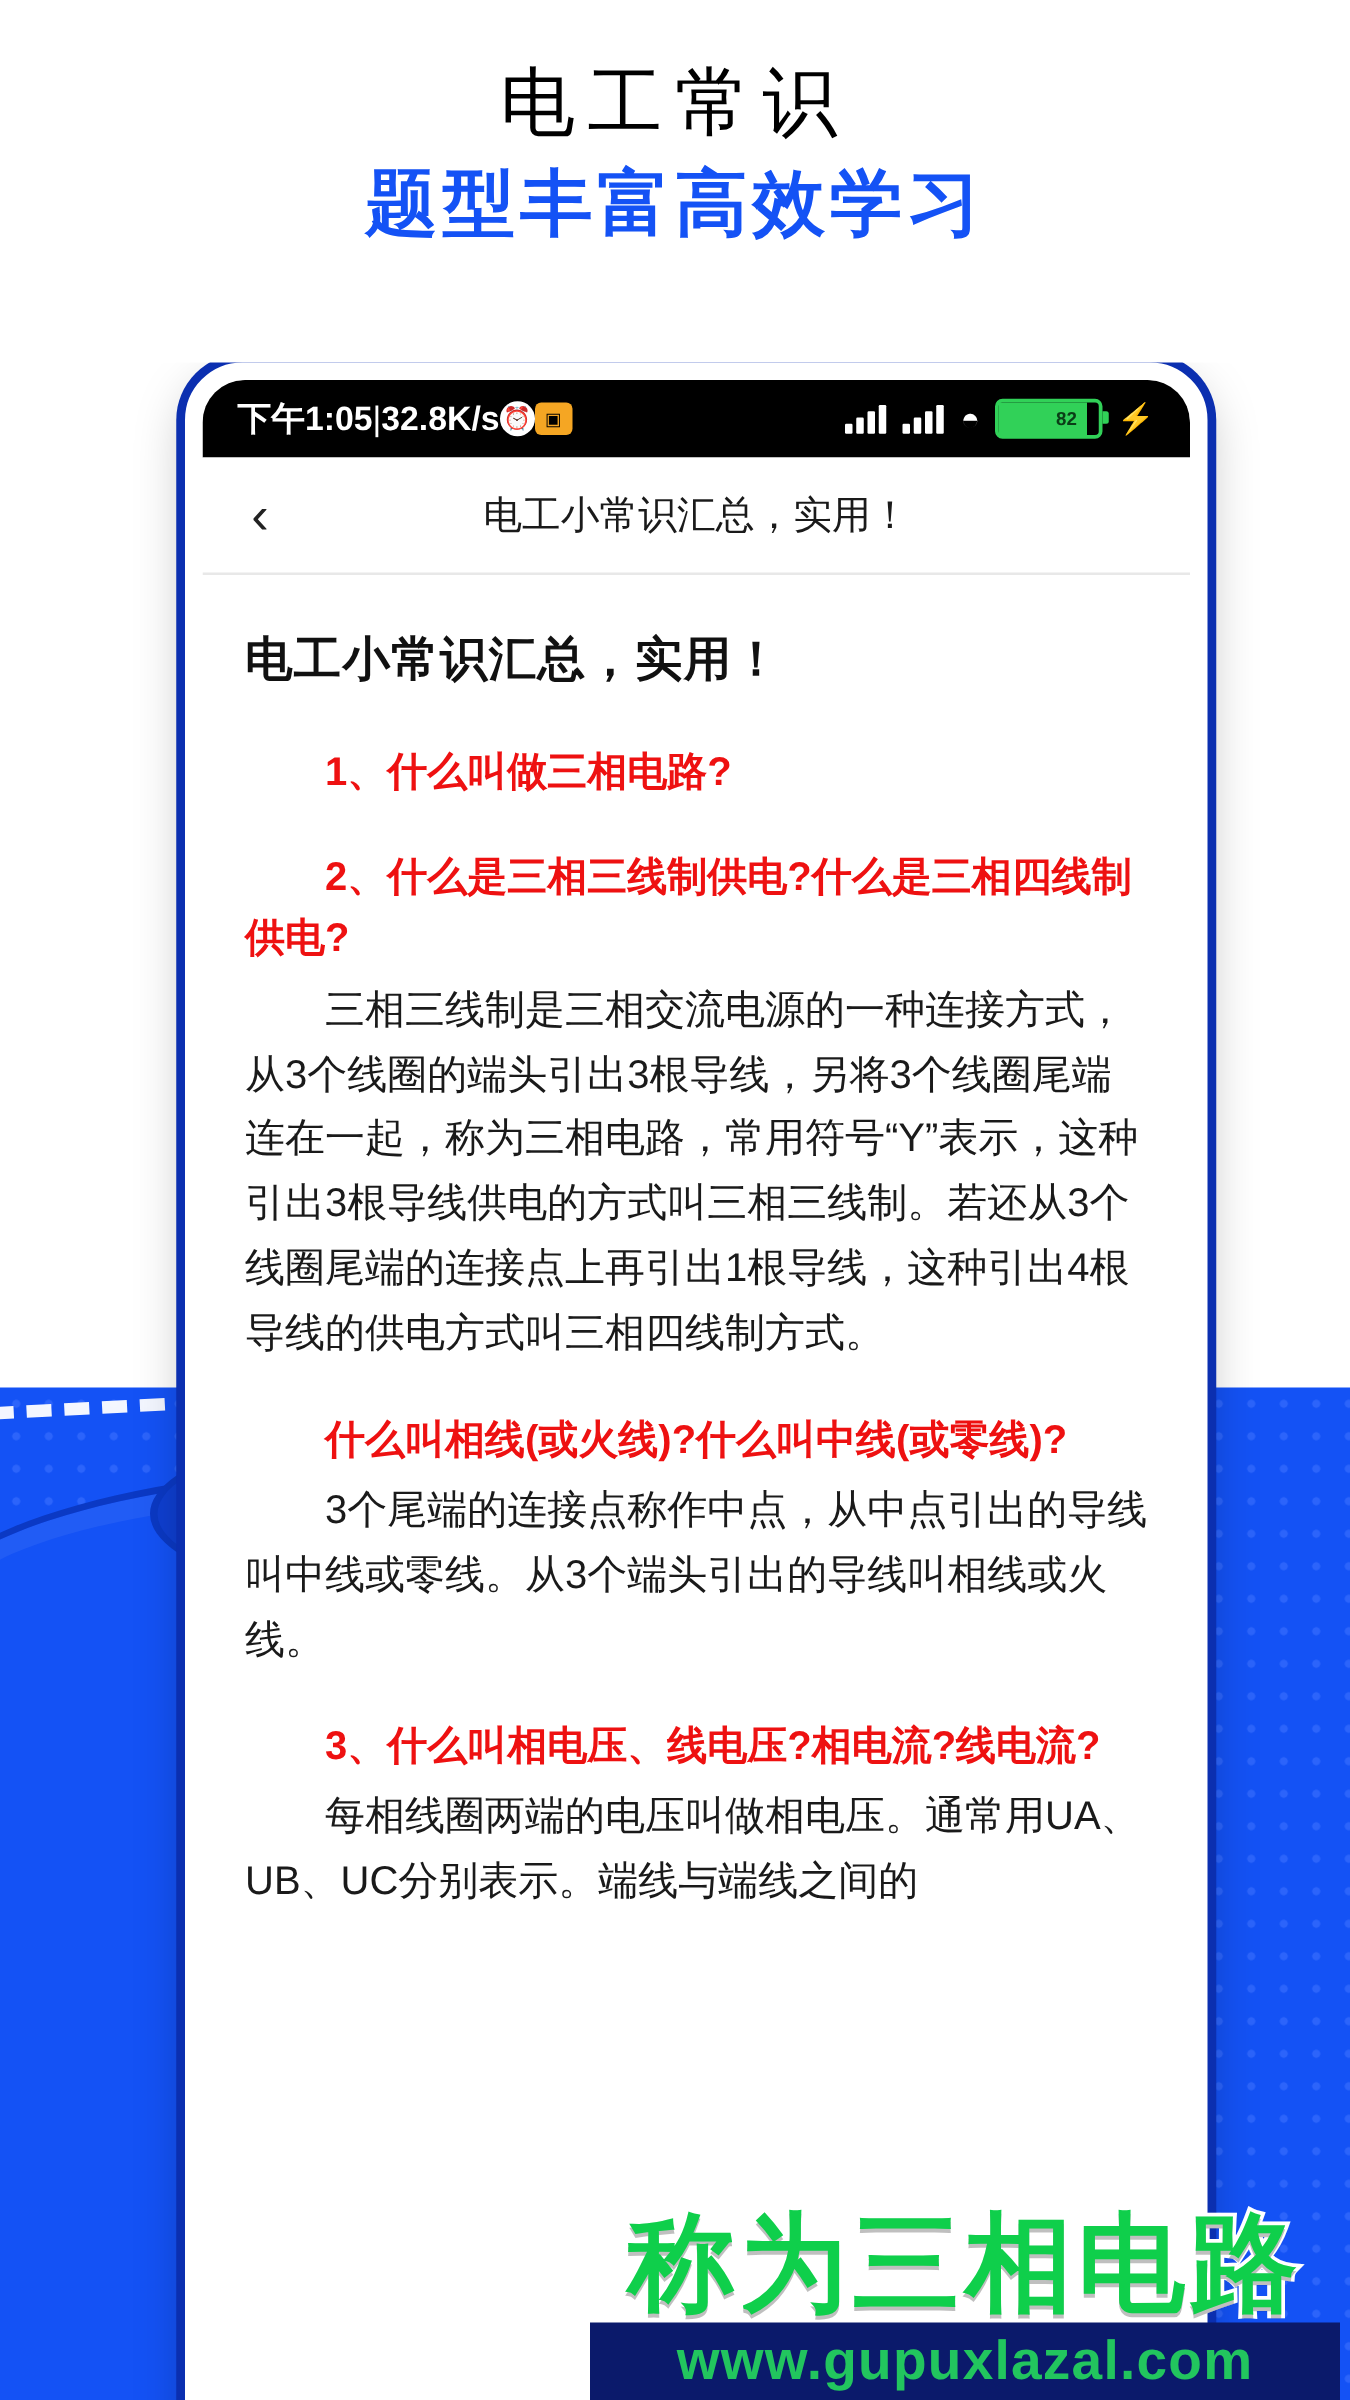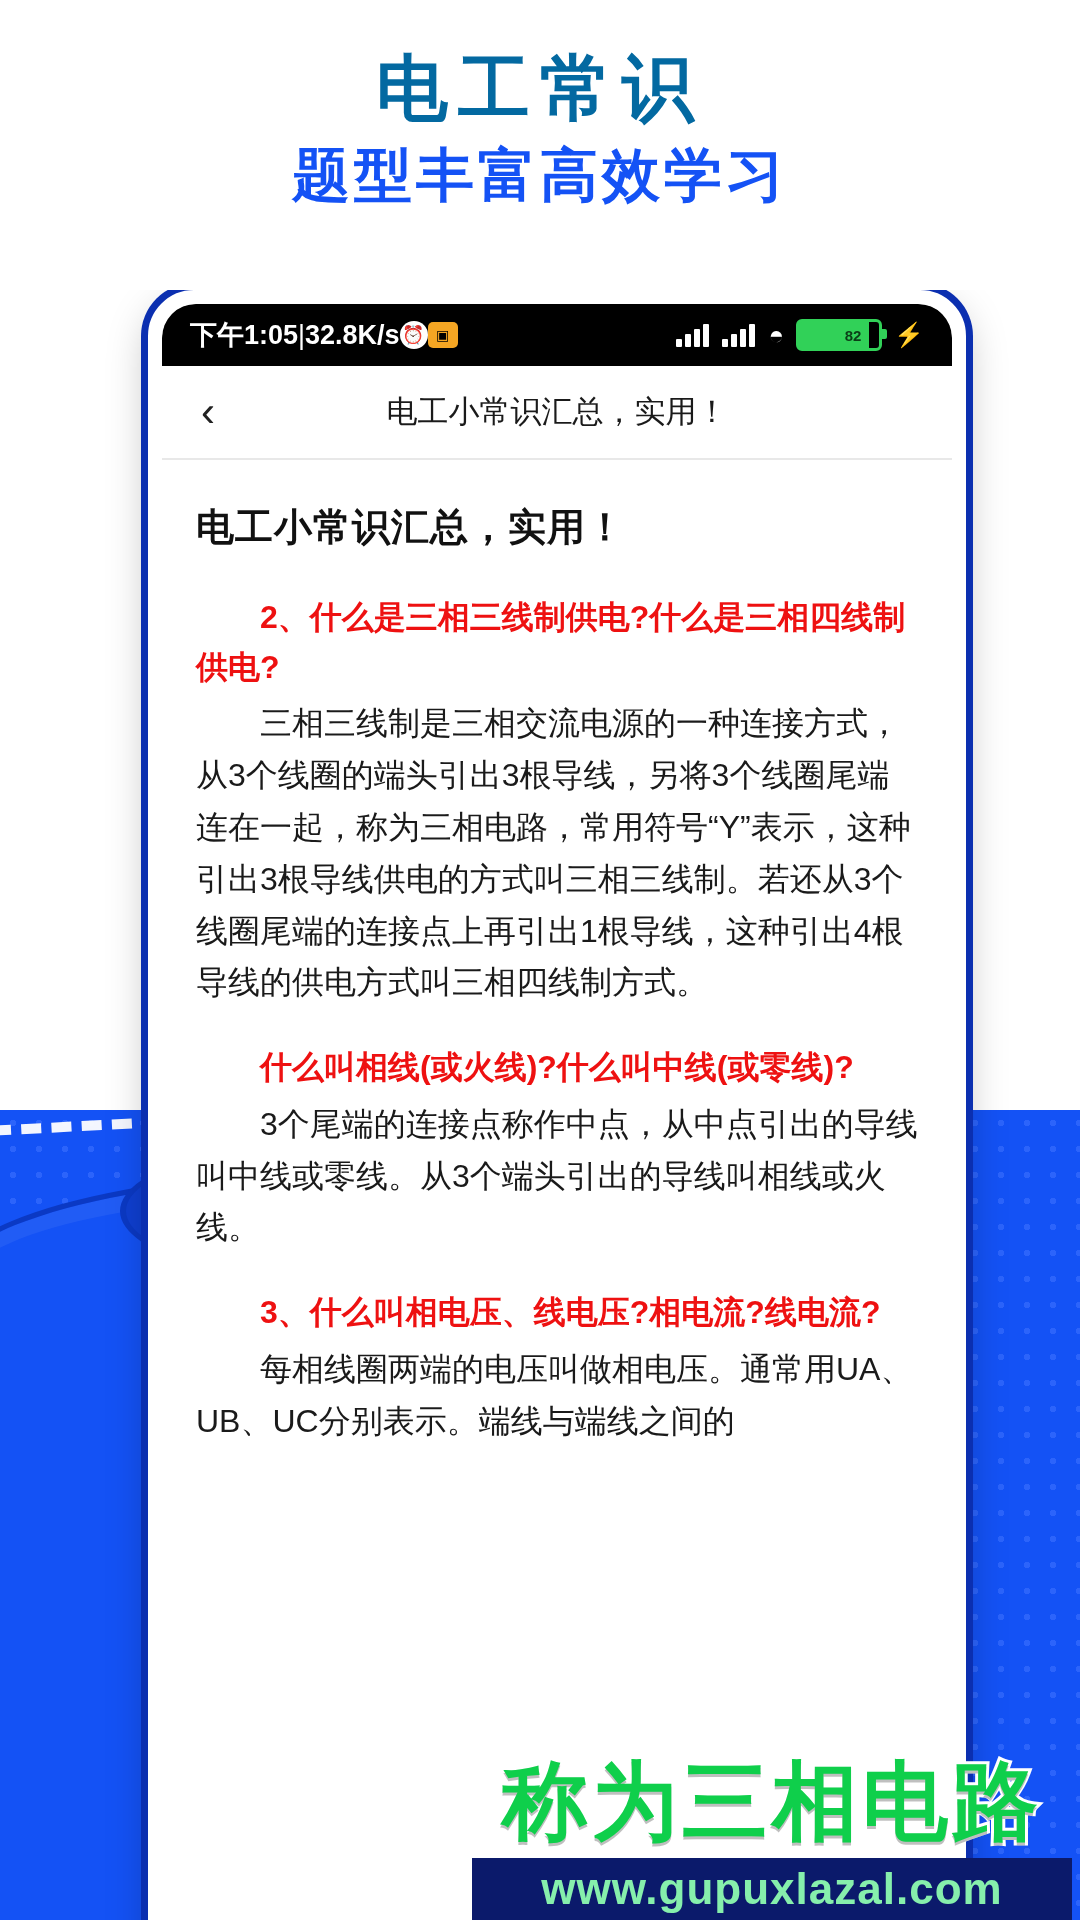--- a/index.html
+++ b/index.html
@@ -18,23 +18,23 @@
   
   .promo {
     position: absolute;
     top: 0; left: 0; right: 0;
     height: 290px;
     text-align: center;
     background: #ffffff;
     z-index: 5;
   }
   .promo-title {
-    font-size: 72px;
-    font-weight: bold;
-    color: #0369a1;
+    font-size: 60px;
+    font-weight: normal;
+    color: #000000;
     letter-spacing: 10px;
     margin-top: 52px;
     line-height: 1.0;
   }
   .promo-sub {
     font-size: 58px;
     font-weight: bold;
     color: #1452f5;
     letter-spacing: 4px;
     margin-top: 22px;
@@ -234,23 +234,23 @@
     font-size: 86px;
     font-weight: bold;
     color: #0fcf4b;
     -webkit-text-stroke: 6px #ffffff;
     paint-order: stroke fill;
     letter-spacing: 4px;
     line-height: 1.05;
     text-shadow: 0 3px 0 rgba(0,0,0,.25);
   }
   .wm-url {
-    margin-top: 12px;
+    margin-top: 2px;
     background: #0b1a6b;
-    color: #86efac;
+    color: #22c55e;
     font-size: 44px;
     font-weight: bold;
     letter-spacing: 1px;
     padding: 6px 10px;
   }
 </style>
 </head>
 <body>
 
 <div class="bg-art">
@@ -296,20 +296,21 @@
   </div>
 
   <div class="navbar">
     <div class="nav-back">‹</div>
     <div class="nav-title">电工小常识汇总，实用！</div>
   </div>
 
   <div class="article">
     <div class="art-title">电工小常识汇总，实用！</div>
 
+    <p class="q">1、什么叫做三相电路?</p>
 
     <p class="q">2、什么是三相三线制供电?什么是三相四线制供电?</p>
     <p class="a">三相三线制是三相交流电源的一种连接方式，从3个线圈的端头引出3根导线，另将3个线圈尾端连在一起，称为三相电路，常用符号“Y”表示，这种引出3根导线供电的方式叫三相三线制。若还从3个线圈尾端的连接点上再引出1根导线，这种引出4根导线的供电方式叫三相四线制方式。</p>
 
     <p class="q">什么叫相线(或火线)?什么叫中线(或零线)?</p>
     <p class="a">3个尾端的连接点称作中点，从中点引出的导线叫中线或零线。从3个端头引出的导线叫相线或火线。</p>
 
     <p class="q">3、什么叫相电压、线电压?相电流?线电流?</p>
     <p class="a">每相线圈两端的电压叫做相电压。通常用UA、UB、UC分别表示。端线与端线之间的</p>
   </div>

